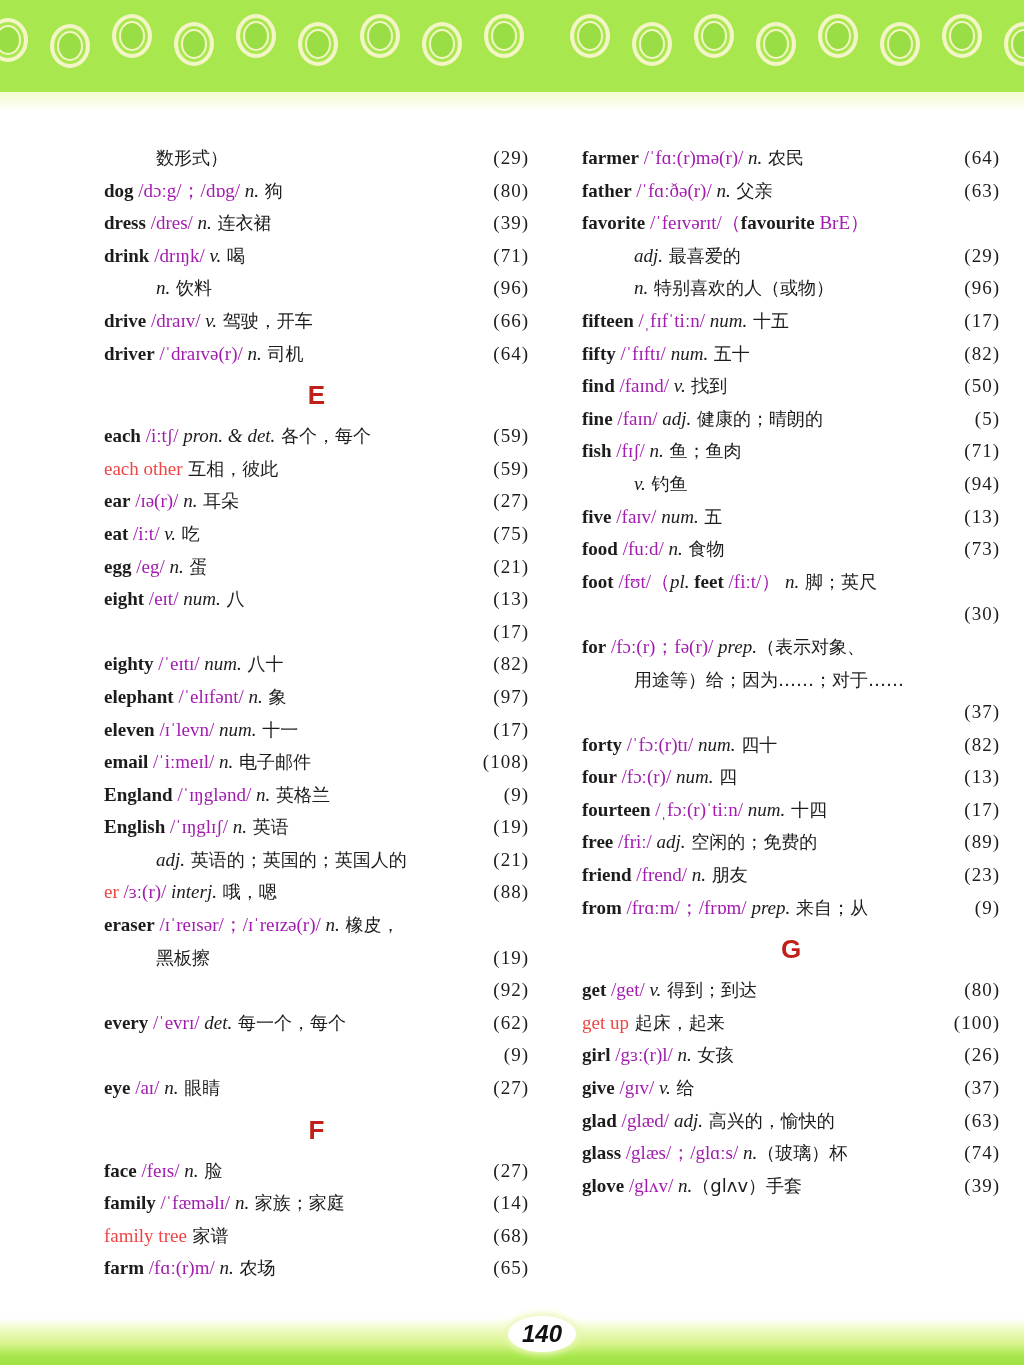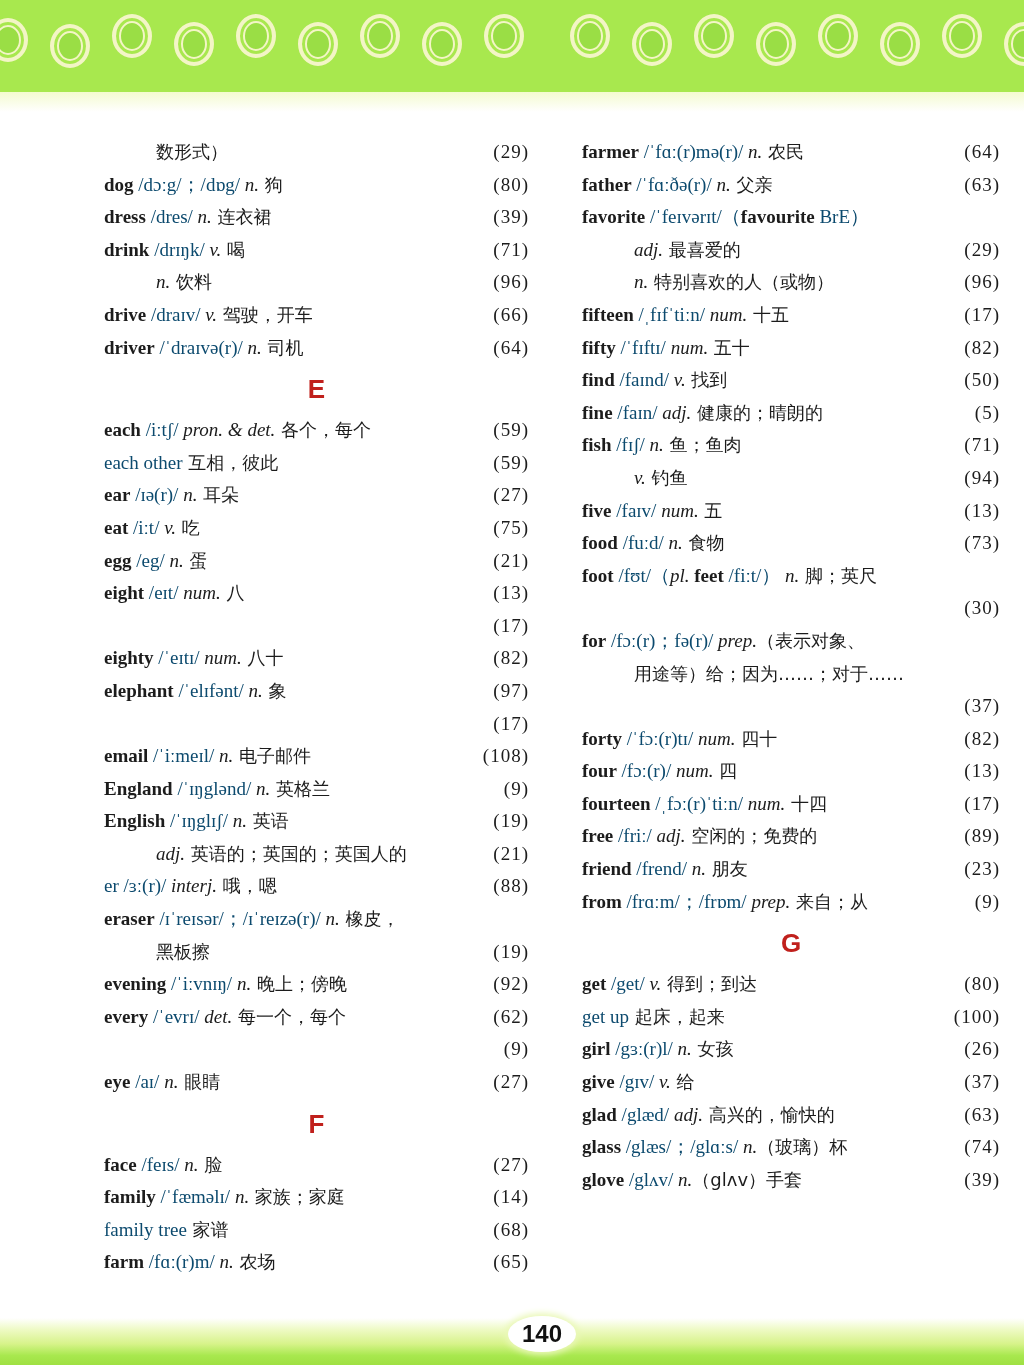--- a/index.html
+++ b/index.html
@@ -27,42 +27,42 @@
       background: linear-gradient(#ffffff 0%, #eefac4 25%, #d7f38a 55%, #a8e84e 80%, #9fe043 100%);
     }
     .page-number-wrap {
       position: absolute; left: 508px; top: 1316px; width: 68px; height: 36px;
       border-radius: 50%; background: #ffffff;
       box-shadow: 0 0 6px 3px #eaf8b8;
       display: flex; align-items: center; justify-content: center;
     }
     .page-number {
       font-family: "Liberation Sans", "DejaVu Sans", sans-serif;
-      font-weight: bold; font-size: 24px; color: #111;
-    }
-
-    .column { position: absolute; top: 136px; width: 425px; }
+      font-weight: bold; font-style: italic; font-size: 24px; color: #111;
+    }
+
+    .column { position: absolute; top: 142px; width: 425px; }
     .col-left { left: 104px; }
     .col-right { left: 582px; width: 418px; }
 
     .row {
       position: relative; height: 32.6px; line-height: 32.6px;
       font-size: 19px; white-space: nowrap;
     }
     .row .text { display: inline-block; }
     .row.indent .text { padding-left: 52px; }
     .row .page {
       position: absolute; right: 0; top: 0;
       font-size: 19px; letter-spacing: 1px;
     }
     .hw { font-weight: bold; }
-    .ph { color: #0c4a6e; }
+    .ph { color: #a21caf; }
     .pos { font-style: italic; }
     .cn { font-family: "DejaVu Sans", sans-serif; font-size: 18px; }
-    .phrase { color: #0c4a6e; }
+    .phrase { color: #ef4444; }
 
     .letter {
       height: 50px; line-height: 50px; text-align: center;
       font-family: "Liberation Sans", "DejaVu Sans", sans-serif;
       font-weight: bold; font-size: 26px; color: #c0201c;
       padding-right: 0;
     }
     .col-left .letter { padding-left: 0; }
   </style>
 </head>
@@ -119,37 +119,37 @@
   <div class="row"><span class="text"><span class="hw">egg</span><span class="ph"> /eg/ </span><span class="pos">n.</span><span class="cn"> 蛋</span></span><span class="page">(21)</span></div>
 
   <div class="row"><span class="text"><span class="hw">eight</span><span class="ph"> /eɪt/ </span><span class="pos">num.</span><span class="cn"> 八</span></span><span class="page">(13)</span></div>
 
   <div class="row"><span class="page">(17)</span></div>
 
   <div class="row"><span class="text"><span class="hw">eighty</span><span class="ph"> /ˈeɪtɪ/ </span><span class="pos">num.</span><span class="cn"> 八十</span></span><span class="page">(82)</span></div>
 
   <div class="row"><span class="text"><span class="hw">elephant</span><span class="ph"> /ˈelɪfənt/ </span><span class="pos">n.</span><span class="cn"> 象</span></span><span class="page">(97)</span></div>
 
-  <div class="row"><span class="page">(17)</span></div>
+  <div class="row"><span class="text"><span class="hw">eleven</span><span class="ph"> /ɪˈlevn/ </span><span class="pos">num.</span><span class="cn"> 十一</span></span><span class="page">(17)</span></div>
 
   <div class="row"><span class="text"><span class="hw">email</span><span class="ph"> /ˈiːmeɪl/ </span><span class="pos">n.</span><span class="cn"> 电子邮件</span></span><span class="page">(108)</span></div>
 
   <div class="row"><span class="text"><span class="hw">England</span><span class="ph"> /ˈɪŋglənd/ </span><span class="pos">n.</span><span class="cn"> 英格兰</span></span><span class="page">(9)</span></div>
 
   <div class="row"><span class="text"><span class="hw">English</span><span class="ph"> /ˈɪŋglɪʃ/ </span><span class="pos">n.</span><span class="cn"> 英语</span></span><span class="page">(19)</span></div>
 
   <div class="row indent"><span class="text"><span class="pos">adj.</span><span class="cn"> 英语的；英国的；英国人的</span></span><span class="page">(21)</span></div>
 
   <div class="row"><span class="text"><span class="phrase">er</span><span class="ph"> /ɜː(r)/ </span><span class="pos">interj.</span><span class="cn"> 哦，嗯</span></span><span class="page">(88)</span></div>
 
   <div class="row"><span class="text"><span class="hw">eraser</span><span class="ph"> /ɪˈreɪsər/；/ɪˈreɪzə(r)/ </span><span class="pos">n.</span><span class="cn"> 橡皮，</span></span></div>
 
   <div class="row indent"><span class="text"><span class="cn">黑板擦</span></span><span class="page">(19)</span></div>
 
-  <div class="row"><span class="text"><span class="hw">evening</span><span class="ph"> /ˈiːvnɪŋ/ </span><span class="pos">n.</span><span class="cn"> 晚上；傍晚</span></span><span class="page">(92)</span></div>
+  <div class="row"><span class="page">(92)</span></div>
 
   <div class="row"><span class="text"><span class="hw">every</span><span class="ph"> /ˈevrɪ/ </span><span class="pos">det.</span><span class="cn"> 每一个，每个</span></span><span class="page">(62)</span></div>
 
   <div class="row"><span class="page">(9)</span></div>
 
   <div class="row"><span class="text"><span class="hw">eye</span><span class="ph"> /aɪ/ </span><span class="pos">n.</span><span class="cn"> 眼睛</span></span><span class="page">(27)</span></div>
 
   <div class="letter">F</div>
 
   <div class="row"><span class="text"><span class="hw">face</span><span class="ph"> /feɪs/ </span><span class="pos">n.</span><span class="cn"> 脸</span></span><span class="page">(27)</span></div>

